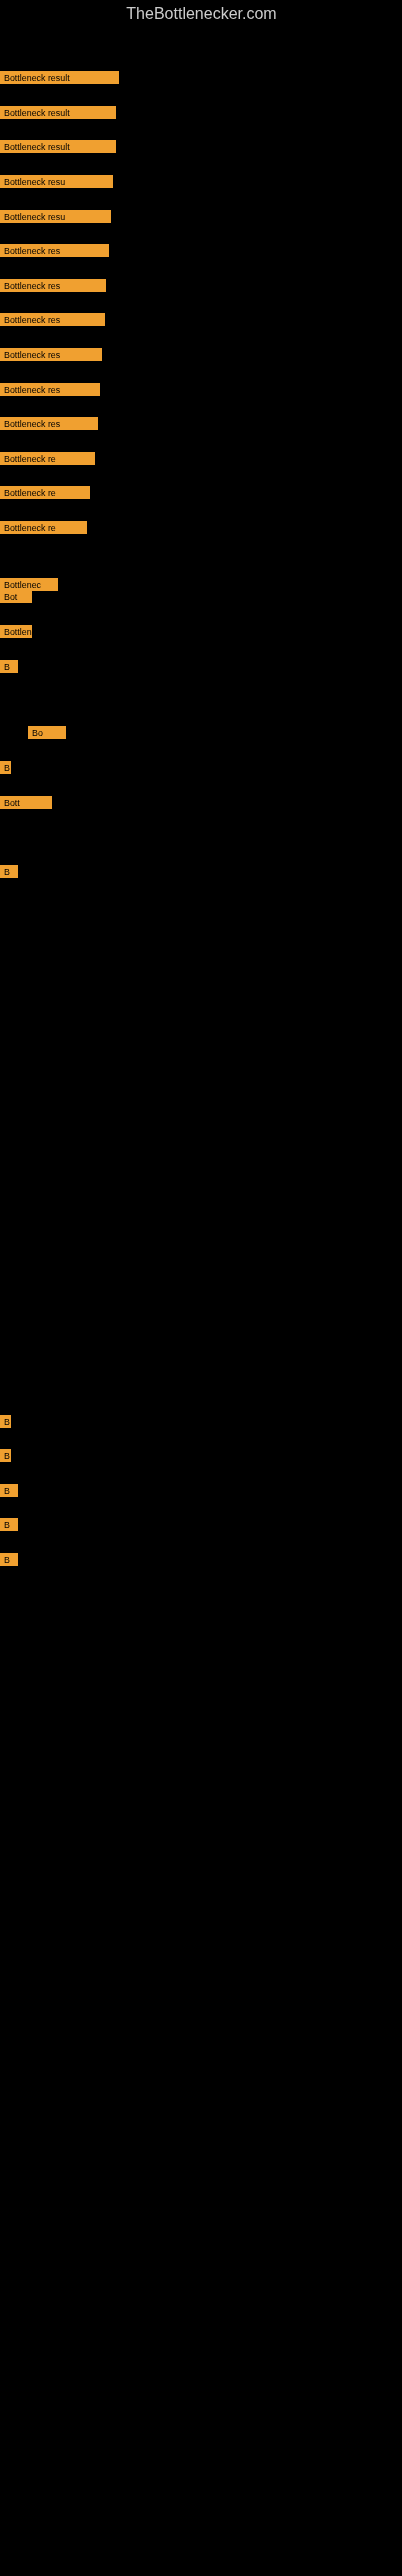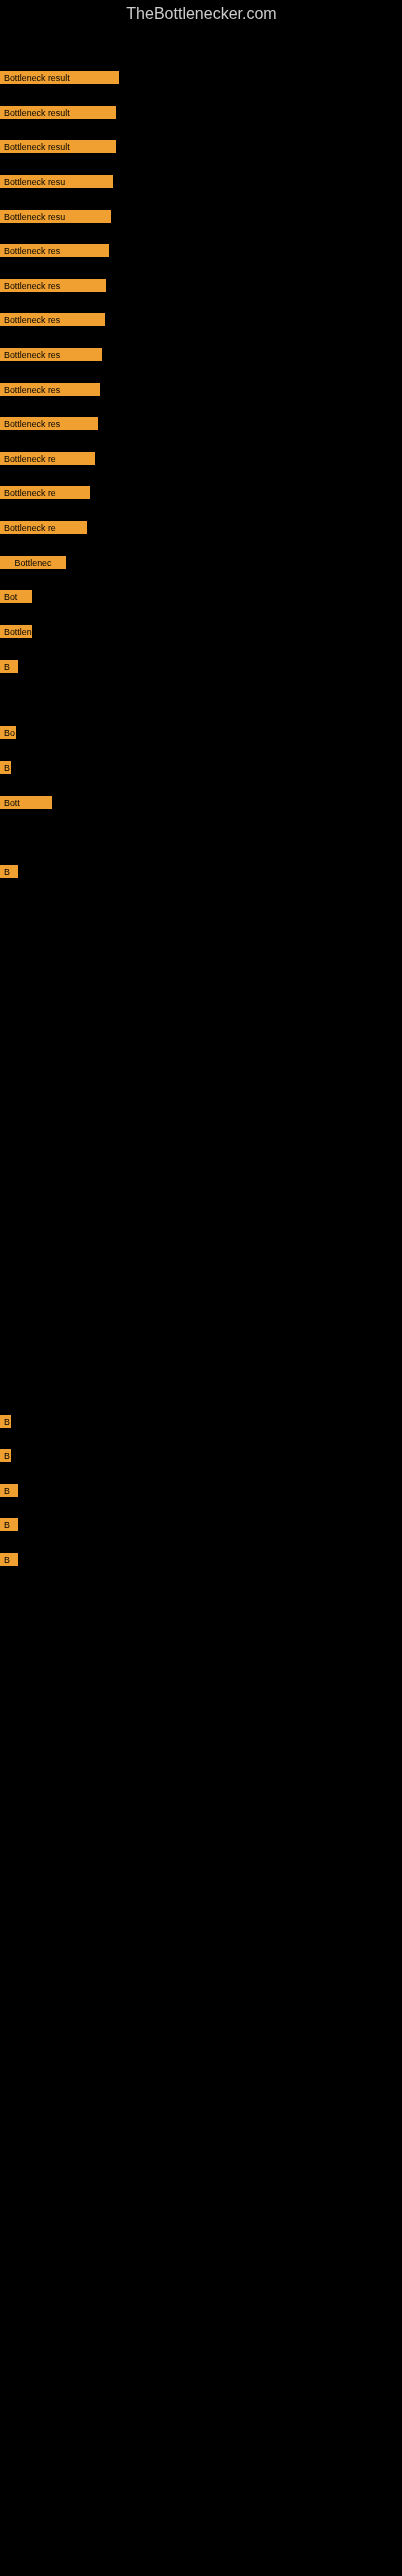--- a/index.html
+++ b/index.html
@@ -42,25 +42,25 @@
     <div class="bottleneck-badge" style="top: 184px; width: 111px;">Bottleneck resu</div>
     <div class="bottleneck-badge" style="top: 218px; width: 109px;">Bottleneck res</div>
     <div class="bottleneck-badge" style="top: 253px; width: 106px;">Bottleneck res</div>
     <div class="bottleneck-badge" style="top: 287px; width: 105px;">Bottleneck res</div>
     <div class="bottleneck-badge" style="top: 322px; width: 102px;">Bottleneck res</div>
     <div class="bottleneck-badge" style="top: 357px; width: 100px;">Bottleneck res</div>
     <div class="bottleneck-badge" style="top: 391px; width: 98px;">Bottleneck res</div>
     <div class="bottleneck-badge" style="top: 426px; width: 95px;">Bottleneck re</div>
     <div class="bottleneck-badge" style="top: 460px; width: 90px;">Bottleneck re</div>
     <div class="bottleneck-badge" style="top: 495px; width: 87px;">Bottleneck re</div>
-    <div class="bottleneck-badge" style="top: 530px; width: 66px; text-align: center;">Bottlenec</div>
+    <div class="bottleneck-badge" style="top: 552px; width: 58px;">Bottlenec</div>
     <div class="bottleneck-badge" style="top: 564px; width: 32px;">Bot</div>
     <div class="bottleneck-badge" style="top: 599px; width: 32px;">Bottlen</div>
     <div class="bottleneck-badge" style="top: 634px; width: 17.7px;">B</div>
-    <div class="bottleneck-badge" style="top: 700px; width: 16px;">Bo</div>
+    <div class="bottleneck-badge" style="top: 700px; width: 38px; margin-left: 28px;">Bo</div>
     <div class="bottleneck-badge" style="top: 735px; width: 11.3px;">B</div>
     <div class="bottleneck-badge" style="top: 770px; width: 52px;">Bott</div>
     <div class="bottleneck-badge" style="top: 839px; width: 17.7px;">B</div>
     <div class="bottleneck-badge" style="top: 1389px; width: 11.3px;">B</div>
     <div class="bottleneck-badge" style="top: 1423px; width: 11.3px;">B</div>
     <div class="bottleneck-badge" style="top: 1458px; width: 17.7px;">B</div>
     <div class="bottleneck-badge" style="top: 1492px; width: 17.7px;">B</div>
     <div class="bottleneck-badge" style="top: 1527px; width: 17.7px;">B</div>
   </div>
 

